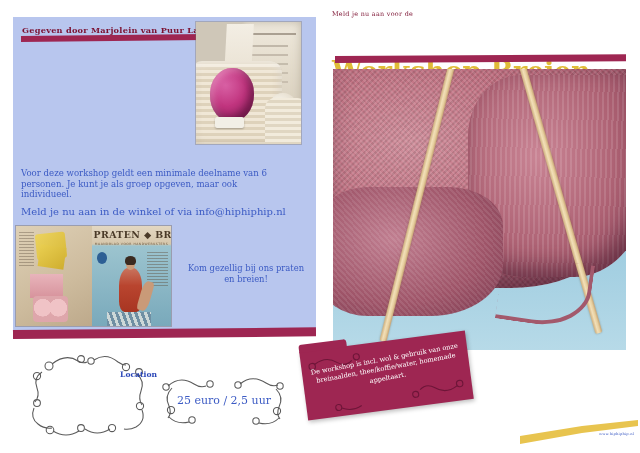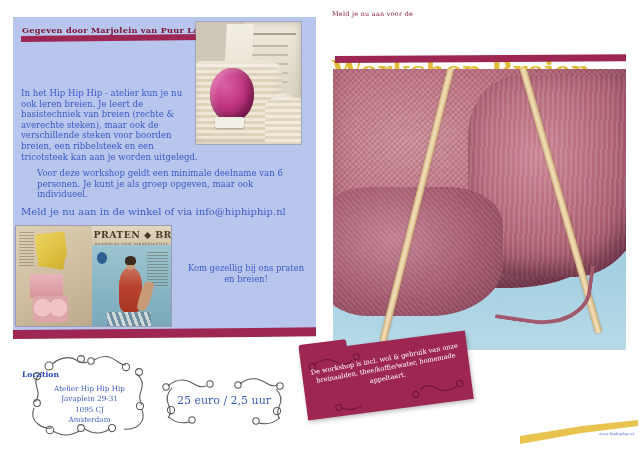--- a/index.html
+++ b/index.html
@@ -59,21 +59,20 @@
     font-size:8.6px;
     line-height:10.6px;
     color:#3c5bc4;
   }
   .left-body2{
     position:absolute;left:21px;top:168px;width:250px;
     font-family:"DejaVu Serif", serif;
     font-size:8.6px;
     line-height:10.6px;
     color:#3c5bc4;
-    margin-left:16px;
   }
   .left-body3{
     position:absolute;left:21px;top:207px;width:265px;
     font-family:"DejaVu Serif", serif;
     font-size:10px;
     line-height:10.6px;
     color:#3c5bc4;
   }
   .caption-right{
     position:absolute;left:186px;top:263px;width:120px;
@@ -343,21 +342,21 @@
   .tag-swirl{
     position:absolute;inset:0;pointer-events:none;
   }
 
   
   .loc-box{
     position:absolute;left:22px;top:348px;width:135px;height:98px;
   }
   .loc-title{
     position:absolute;left:0;top:22px;width:100%;
-    text-align:left;
+    text-align:right;
     font-family:"DejaVu Serif", serif;
     font-weight:bold;
     font-size:7.6px;
     color:#2b47b8;
   }
   .loc-lines{
     position:absolute;left:0;top:36px;width:100%;
     text-align:center;
     font-family:"DejaVu Serif", serif;
     font-size:7.2px;
@@ -394,21 +393,20 @@
 
 <div class="page">
 
   <div class="blue-panel"></div>
   <div class="maroon-underbar"></div>
 
   <div class="left-heading">Gegeven door Marjolein van Puur Lana</div>
   <div class="heading-rule"></div>
 
 
-  <div class="left-body1">In het Hip Hip Hip - atelier kun je nu ook leren breien. Je leert de basistechniek van breien (rechte &amp; averechte steken), maar ook de verschillende steken voor boorden breien, een ribbelsteek en een tricotsteek kan aan je worden uitgelegd.</div>
   <div class="left-body2">Voor deze workshop geldt een minimale deelname van 6 personen. Je kunt je als groep opgeven, maar ook individueel.</div>
   <div class="left-body3">Meld je nu aan in de winkel of via info@hiphiphip.nl</div>
 
   <div class="caption-right">Kom gezellig bij ons praten en breien!</div>
 
   <div class="photo-basket">
     <div class="pb-paper"></div>
     <div class="pb-paper2"></div>
     <div class="pb-basket"></div>
     <div class="pb-yarn-white"></div>
@@ -486,26 +484,20 @@
         <circle cx="59" cy="80" r="3.4"></circle>
         <path d="M63,81 q12,8 25,0"></path>
         <circle cx="90" cy="80" r="3.6"></circle>
         <path d="M115,26 q8,7 4,17 q-3,8 1,14"></path>
         <circle cx="117" cy="24" r="3.4"></circle>
         <circle cx="118" cy="58" r="3.6"></circle>
         <path d="M120,62 q4,11 -6,17 q-6,3 -12,2"></path>
       </g>
     </svg>
     <div class="loc-title">Location</div>
-    <div class="loc-lines">
-      <div>Atelier Hip Hip Hip</div>
-      <div>Javaplein 29-31</div>
-      <div>1095 CJ</div>
-      <div>Amsterdam</div>
-    </div>
   </div>
 
   <div class="price-box">
     <svg viewBox="0 0 128 62" width="128" height="62">
       <g fill="none" stroke="#5a5a5a" stroke-width="1.05">
         <path d="M8,16 q12,-11 26,-2 q6,4 12,2"></path>
         <circle cx="6" cy="17" r="3.2"></circle>
         <circle cx="50" cy="14" r="3.2"></circle>
         <path d="M12,18 q-8,8 -3,18 q3,7 -1,12"></path>
         <circle cx="11" cy="40" r="3.6"></circle>

